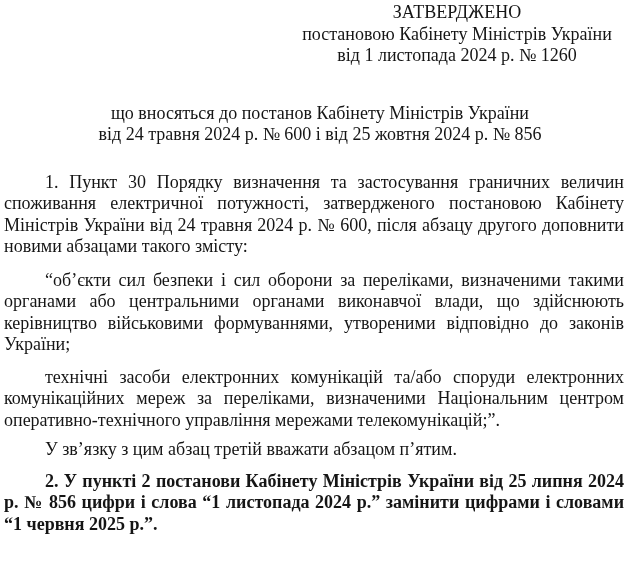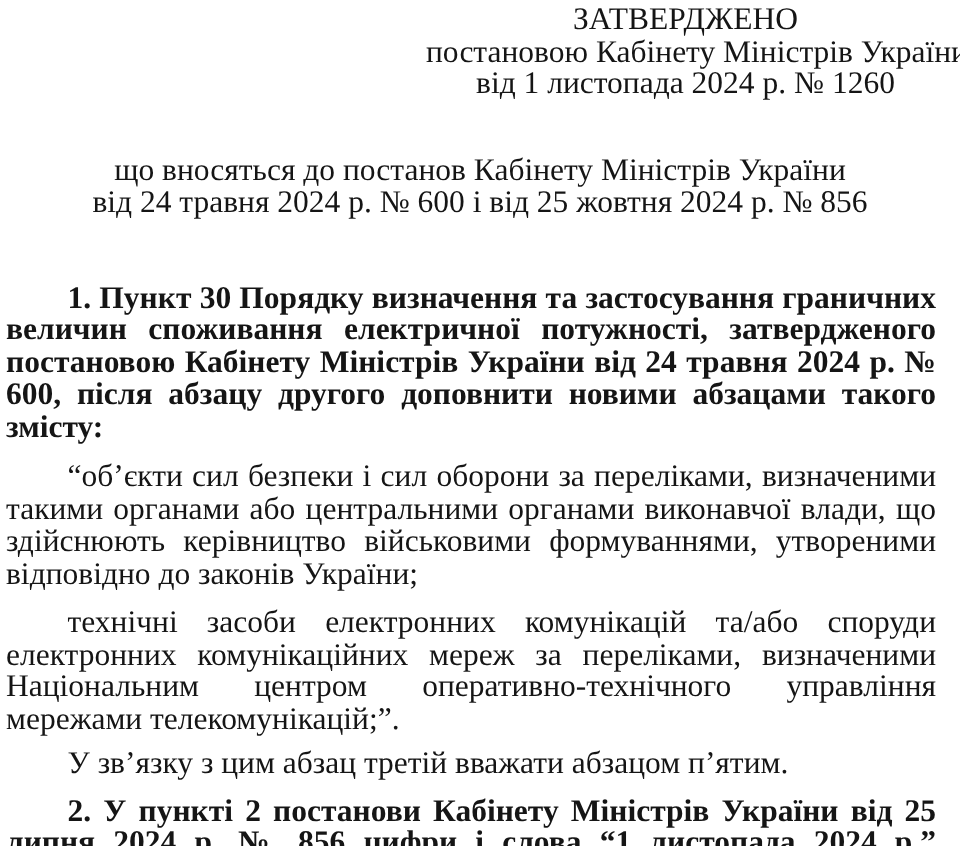--- a/index.html
+++ b/index.html
@@ -7,21 +7,21 @@
     padding: 0;
     background: #ffffff;
   }
   .page {
     position: relative;
     width: 640px;
     height: 564px;
     background: #ffffff;
     color: #151515;
     font-family: "Liberation Serif", "DejaVu Serif", serif;
-    font-size: 21px;
+    font-size: 18px;
     line-height: 21.5px;
     overflow: hidden;
     box-sizing: border-box;
   }
   .approval-block {
     width: 346px;
     margin: 2px 10px 0 auto;
     text-align: center;
   }
   .approval-block div {
@@ -35,21 +35,21 @@
     white-space: nowrap;
   }
   .doc-body {
     padding: 0 16px 0 4px;
   }
   .para {
     margin: 0;
     text-align: justify;
     text-indent: 41px;
   }
-  .mt-p1 { margin-top: 42px; font-weight: bold; }
+  .mt-p1 { margin-top: 26px; }
   .mt-p2 { margin-top: 12px; }
   .mt-p3 { margin-top: 11px; }
   .mt-p4 { margin-top: 8px; }
   .mt-p5 { margin-top: 10px; font-weight: bold; }
 </style>
 </head>
 <body>
 
 <div class="page">
 

